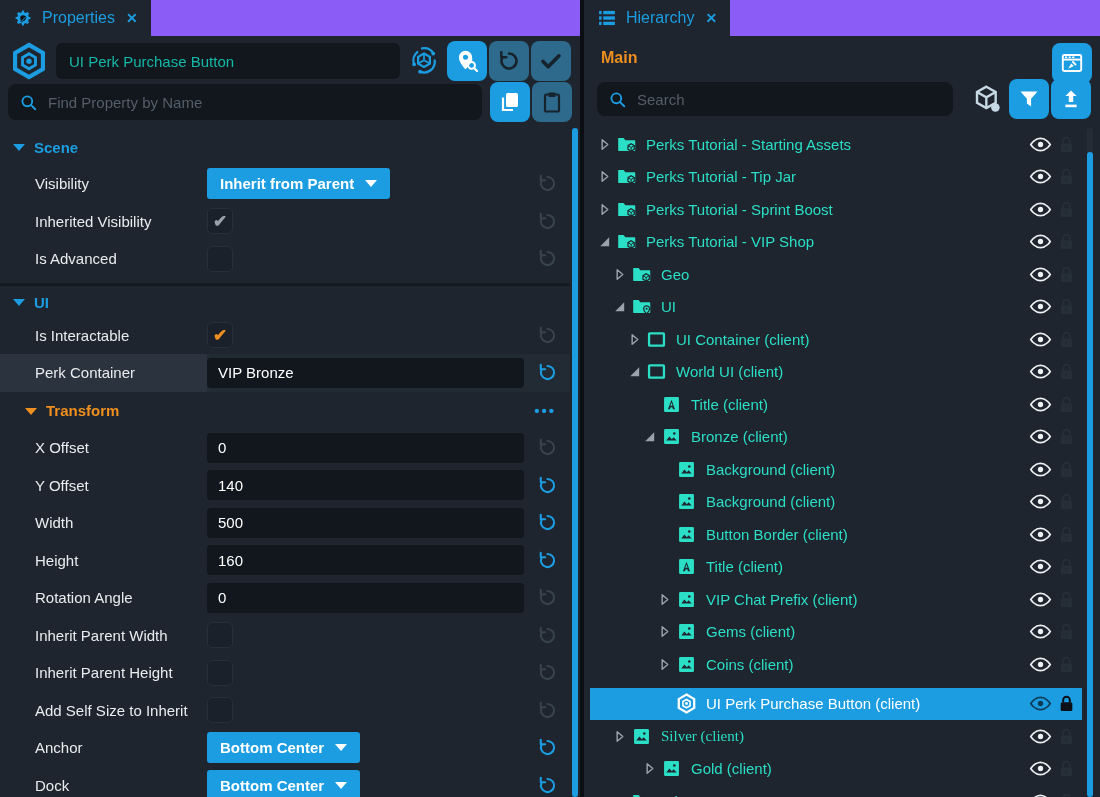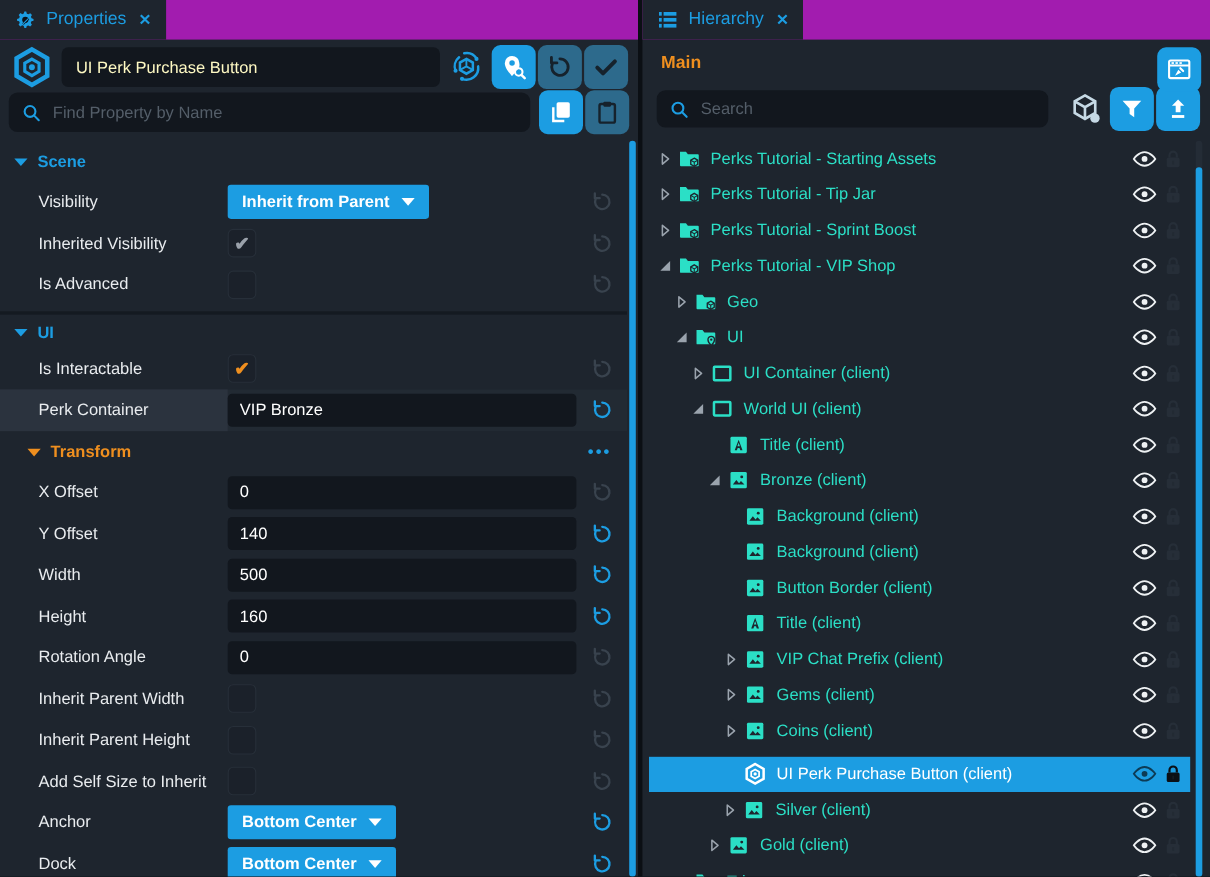--- a/index.html
+++ b/index.html
@@ -6,33 +6,33 @@
   body{
     width:1100px;height:797px;overflow:hidden;position:relative;
     background:#0b0f14;font-family:"Liberation Sans",sans-serif;
     -webkit-font-smoothing:antialiased;color:#e9ecef;
   }
   .panel{position:absolute;top:0;bottom:0;background:#1e252e;overflow:hidden;}
   #properties-panel{left:0;width:580px;}
   #hierarchy-panel{left:584px;width:516px;}
 
   
-  .tabbar{height:36px;background:#a21caf;display:flex;align-items:stretch;}
+  .tabbar{height:36px;background:#8b5cf6;display:flex;align-items:stretch;}
   .tab{display:flex;align-items:center;gap:9px;padding:0 13px;background:#1e252e;
        color:#1c9de2;font-size:16px;cursor:default;}
   .tab .tab-icon{width:20px;height:20px;display:inline-flex;}
   .tab .tab-icon svg{width:100%;height:100%;}
   .tab .close{color:#1c9de2;font-size:14px;font-weight:bold;margin-left:2px;}
 
   
   .name-row{display:flex;align-items:center;padding:8px 8px 0 10px;height:42px;box-sizing:border-box;}
   .entity-icon{width:38px;height:38px;color:#1c9de2;flex:none;margin-right:8px;}
   .entity-icon svg{width:100%;height:100%;}
   .name-input{width:318px;height:36px;background:#12171e;border:none;border-radius:6px;
-      color:#fef9c3;font-size:15px;padding:0 13px;font-family:inherit;outline:none;flex:none;}
+      color:#14b8a6;font-size:15px;padding:0 13px;font-family:inherit;outline:none;flex:none;}
   .plain-icon{width:32px;height:32px;color:#1c9de2;flex:none;margin:0 5px 0 8px;}
   .plain-icon svg{width:100%;height:100%;}
   .sq-btn{width:40px;height:40px;border-radius:8px;border:none;display:flex;align-items:center;
       justify-content:center;padding:0;margin-left:2px;cursor:pointer;flex:none;}
   .sq-btn svg{width:24px;height:24px;}
   .sq-btn.blue{background:#1c9de2;}
   .sq-btn.teal{background:#2d6a8c;}
 
   .search-row{display:flex;align-items:center;padding:6px 8px 0 8px;height:42px;box-sizing:border-box;}
   .search-box{height:36px;background:#12171e;border-radius:8px;display:flex;align-items:center;
@@ -822,21 +822,21 @@
         <span class="eye"><svg viewBox="0 0 26 18" fill="none" stroke="currentColor" stroke-width="1.9">
             <path d="M13 2C6.5 2 2 9 2 9s4.5 7 11 7 11-7 11-7-4.5-7-11-7z"></path>
             <circle cx="13" cy="9" r="3" fill="currentColor" stroke="none"></circle>
           </svg></span>
         <span class="lock"><svg viewBox="0 0 18 20" fill="currentColor">
             <rect x="2" y="8.5" width="14" height="10.5" rx="1.8"></rect>
             <path d="M5 8.5V6a4 4 0 0 1 8 0v2.5" fill="none" stroke="currentColor" stroke-width="2.4"></path>
             <rect x="8" y="12" width="2" height="4" fill="#1e252e" opacity="0.5"></rect>
           </svg></span>
       </div>
-      <div class="tree-row" style="padding-left: 72px;">
+      <div class="tree-row" style="padding-left: 28px; font-family: Liberation Serif, serif;">
         <span class="arrow">
           <svg viewBox="0 0 16 16" fill="none" stroke="#9aa3ad" stroke-width="1.5" stroke-linejoin="round">
             <path d="M5.5 3l6 5-6 5z"></path>
           </svg>
         </span>
         <span class="t-icon"><svg viewBox="0 0 24 24">
             <rect x="3.5" y="3.5" width="17" height="17" rx="1.5" fill="currentColor"></rect>
             <path d="M6 16.5l3.6-4.6 2.8 3.2 2-2.2 3.6 3.6z" fill="#1e252e"></path>
             <circle cx="15.2" cy="8.6" r="1.5" fill="#1e252e"></circle>
           </svg></span>

